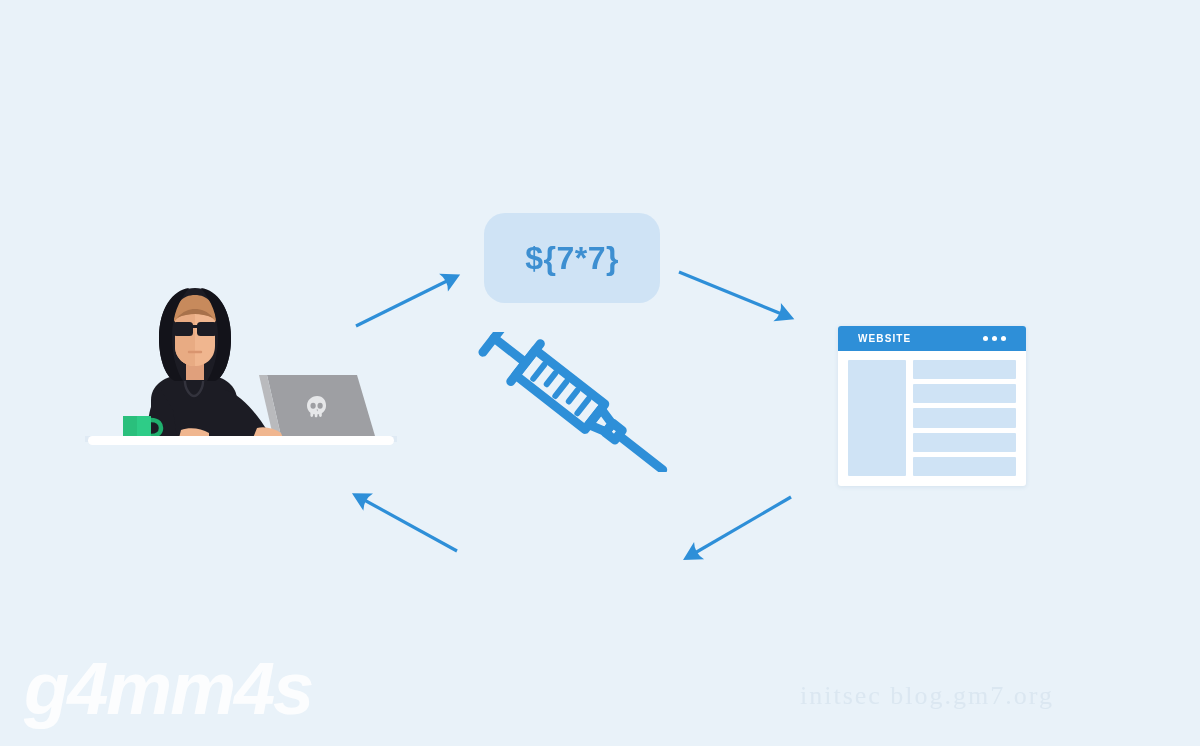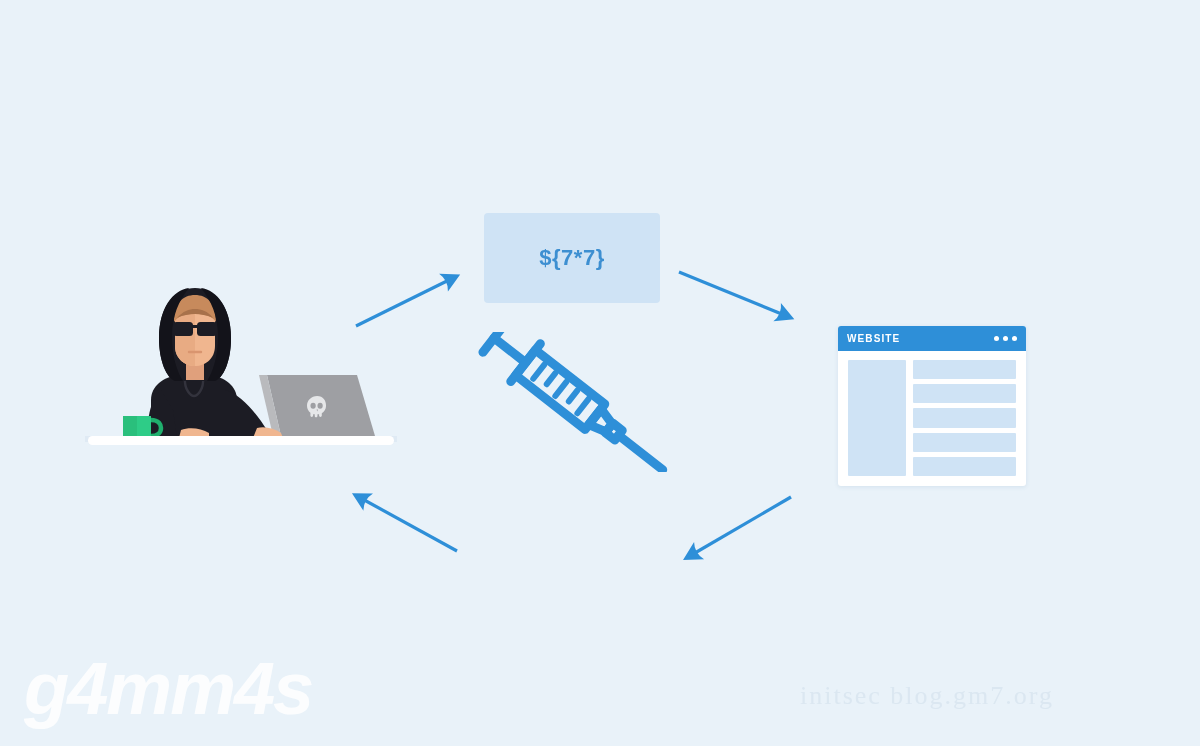--- a/index.html
+++ b/index.html
@@ -30,21 +30,22 @@
     justify-content: center;
     color: #3d8fd1;
     font-weight: bold;
     letter-spacing: 0.5px;
   }
   #payload-box {
     left: 484px;
     top: 213px;
     width: 176px;
     height: 90px;
-    font-size: 22px;
+    font-size: 32px;
+    border-radius: 21px;
   }
   #result-box {
     left: 477px;
     top: 509px;
     width: 174px;
     height: 89px;
     font-size: 32px;
   }
 
   
@@ -58,21 +59,21 @@
     border-radius: 3px;
     box-shadow: 0 1px 4px rgba(100,140,180,0.16);
     overflow: hidden;
   }
   #website-titlebar {
     height: 25px;
     background: #2e8fd8;
     display: flex;
     align-items: center;
     justify-content: space-between;
-    padding: 0 9px;
+    padding: 0 20px;
     box-sizing: border-box;
   }
   #website-title {
     color: #ffffff;
     font-size: 10px;
     font-weight: bold;
     letter-spacing: 1.1px;
   }
   .dots {
     display: flex;

